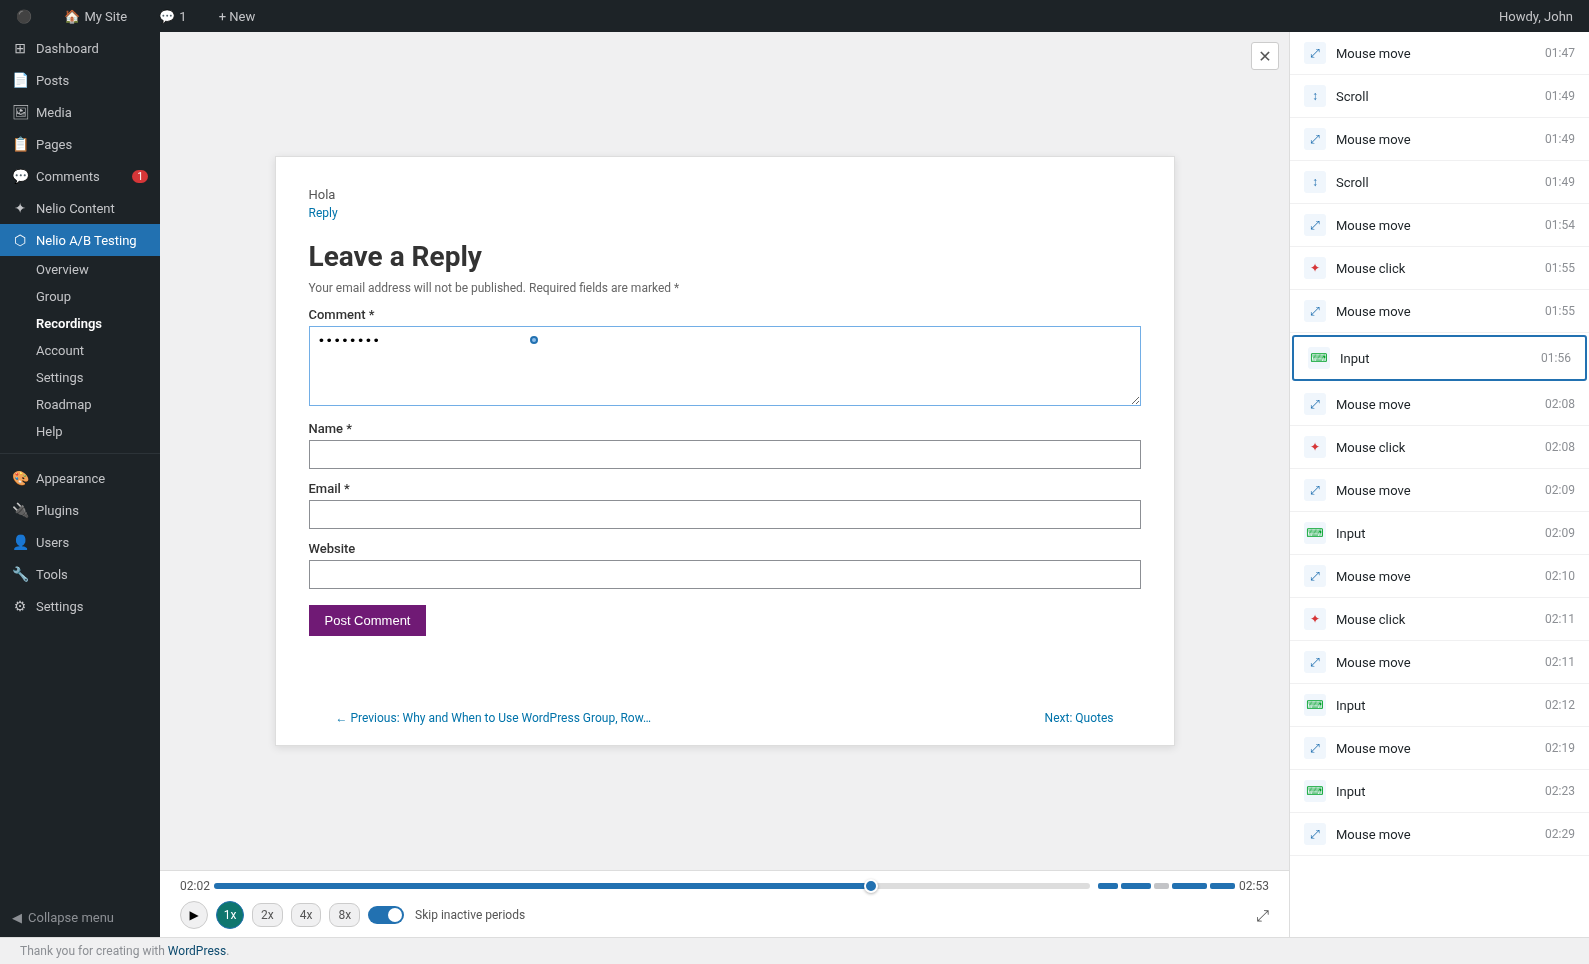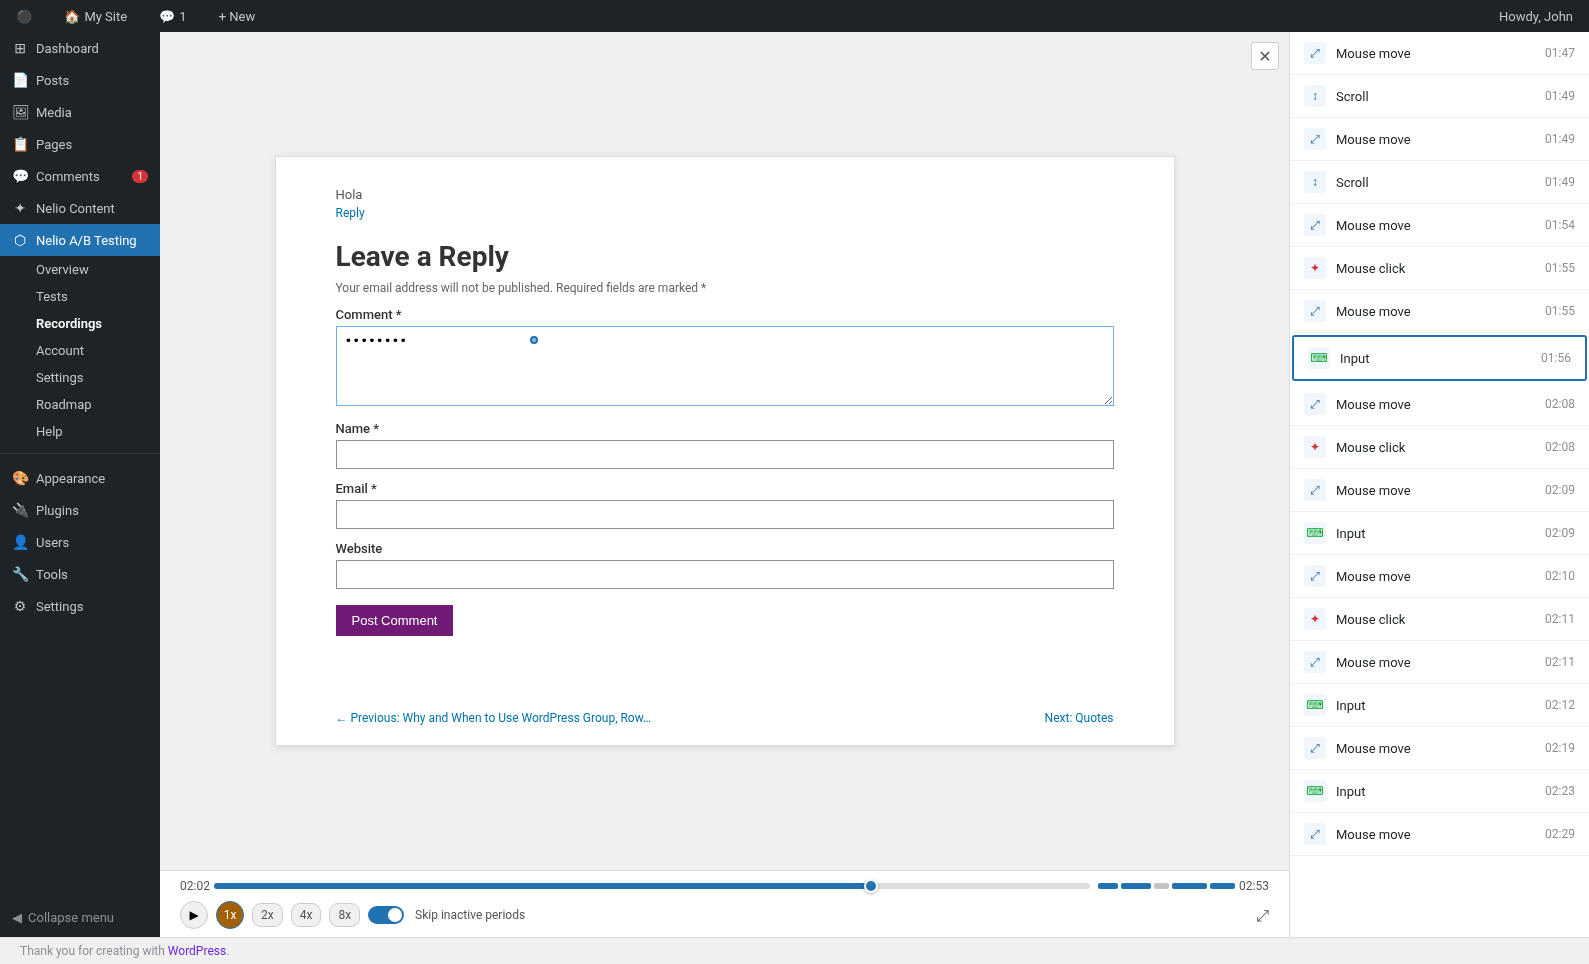--- a/index.html
+++ b/index.html
@@ -112,21 +112,21 @@
       border: 1px solid #ddd;
       width: 900px;
       max-width: 100%;
       height: 590px;
       position: relative;
       overflow: hidden;
       box-shadow: 0 2px 8px rgba(0,0,0,0.1);
     }
 
     .frame-content {
-      padding: 20px 60px;
+      padding: 20px 33px;
       font-size: 13px;
       color: #333;
     }
 
     .frame-comment-section { margin-top: 10px; }
     .frame-hola { font-size: 13px; color: #555; margin-bottom: 4px; }
     .frame-reply { font-size: 12px; color: #0073aa; cursor: pointer; margin-bottom: 20px; }
 
     .leave-reply-title { font-size: 28px; font-weight: bold; color: #333; margin-bottom: 8px; margin-top: 10px; }
     .frame-note { font-size: 12px; color: #666; margin-bottom: 12px; }
@@ -254,21 +254,21 @@
     .speed-btn {
       padding: 4px 8px;
       border: 1px solid #ccc;
       border-radius: 9px;
       background: #f0f0f1;
       font-size: 12px;
       cursor: pointer;
       color: #555;
     }
     .speed-btn.active {
-      background: #a16207;
+      background: #0f766e;
       color: #fff;
       border-color: #2271b1;
       border-radius: 50%;
       width: 28px; height: 28px;
       padding: 0;
       display: flex; align-items: center; justify-content: center;
     }
     .skip-toggle {
       display: flex; align-items: center; gap: 11px;
       font-size: 12px; color: #555;
@@ -344,21 +344,21 @@
 
     
     .footer {
       background: #f0f0f1;
       padding: 6px 20px;
       font-size: 12px;
       color: #8c8f94;
       flex-shrink: 0;
       border-top: 1px solid #ddd;
     }
-    .footer a { color: #6d28d9; text-decoration: none; }
+    .footer a { color: #0c4a6e; text-decoration: none; }
   </style>
 </head>
 <body>
 
 <div class="admin-bar">
   <div class="admin-bar-item">
     <span>⚫</span>
   </div>
   <div class="admin-bar-item">
     <span>🏠</span>
@@ -406,21 +406,21 @@
     </div>
     <div class="sidebar-item active">
       <span class="sidebar-icon">⬡</span>
       <span>Nelio A/B Testing</span>
     </div>
 
     <div class="sidebar-sub-item">
       <span>Overview</span>
     </div>
     <div class="sidebar-sub-item">
-      <span>Tests</span>
+      <span>Group</span>
     </div>
     <div class="sidebar-sub-item active">
       <span>Recordings</span>
     </div>
     <div class="sidebar-sub-item">
       <span>Account</span>
     </div>
     <div class="sidebar-sub-item">
       <span>Settings</span>
     </div>

